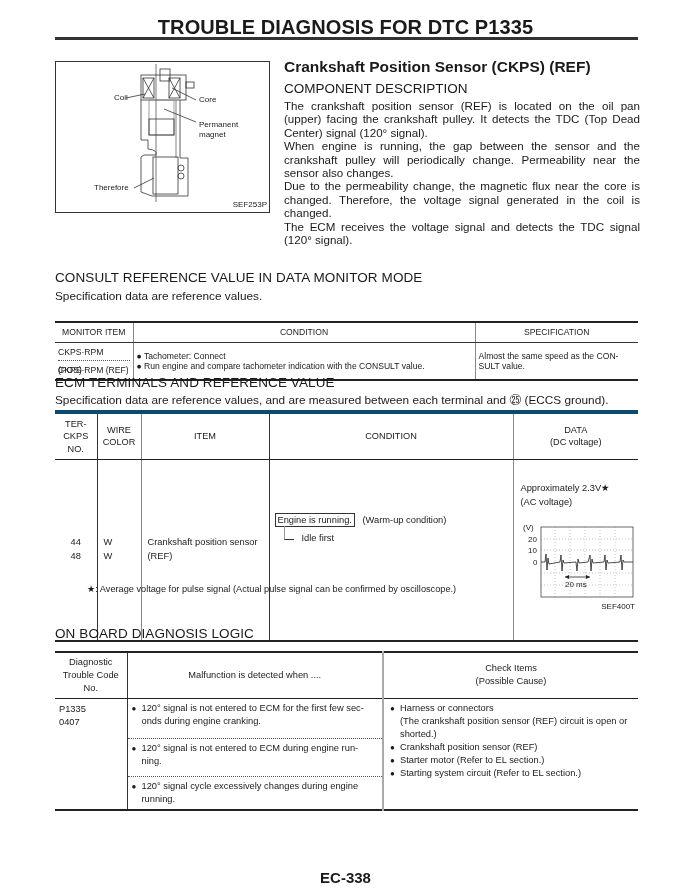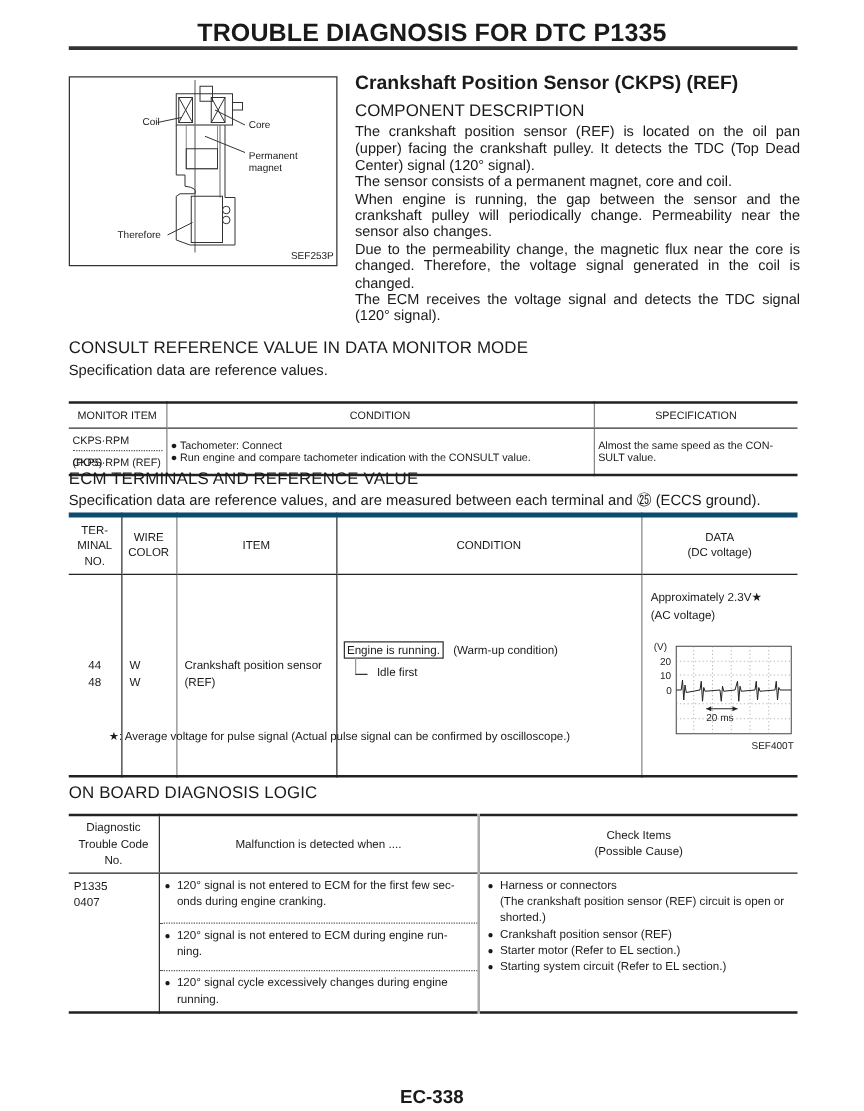--- a/index.html
+++ b/index.html
@@ -41,21 +41,21 @@
   .ecm th { height: 47px; border-bottom: 1px solid #222; text-align: center; font-size: 9.2px; line-height: 12.5px; }
   .ecm .e1 { width: 42px; }
   .ecm .e2 { width: 44px; border-left: 1px solid #333; }
   .ecm .e3 { width: 128px; border-left: 1px solid #888; }
   .ecm .e4 { width: 244px; border-left: 1px solid #333; }
   .ecm .e5 { border-left: 1px solid #888; }
   .ecm td { height: 140px; font-size: 9.3px; line-height: 13.5px; }
   .ecm td.term { text-align: center; }
   .ecm td.wire { padding-left: 6px; }
   .ecm td.item { padding-left: 6px; }
-  .cond-wrap { position: relative; height: 160px; }
+  .cond-wrap { position: relative; height: 180px; }
   .cond-box { position: absolute; left: 5px; top: 53px; border: 1px solid #333; padding: 0 2px; line-height: 12px; font-size: 9.3px; }
   .cond-extra { position: absolute; left: 93px; top: 54px; font-size: 9.3px; }
   .cond-tree { position: absolute; left: 14px; top: 66px; width: 10px; height: 14px; border-left: 1px solid #999; border-bottom: 1px solid #333; }
   .cond-idle { position: absolute; left: 32px; top: 72px; font-size: 9.3px; }
   .data-wrap { position: relative; height: 140px; }
   .data-l1 { position: absolute; left: 7px; top: 2px; font-size: 9.3px; }
   .data-l2 { position: absolute; left: 7px; top: 16px; font-size: 9.3px; }
   .scope { position: absolute; left: 6px; top: 42px; }
   .scope-code { position: absolute; right: 3px; bottom: 6px; font-size: 8px; }
 
@@ -127,21 +127,20 @@
   <span class="fig-label" style="left:143px;top:58px;">Permanent</span>
   <span class="fig-label" style="left:143px;top:68px;">magnet</span>
   <span class="fig-label" style="left:38px;top:121px;">Therefore</span>
   <span class="fig-code">SEF253P</span>
 </div>
 
 <div class="comp-title">Crankshaft Position Sensor (CKPS) (REF)</div>
 <div class="comp-sub">COMPONENT DESCRIPTION</div>
 <div class="comp-body">
   <p>The crankshaft position sensor (REF) is located on the oil pan (upper) facing the crankshaft pulley. It detects the TDC (Top Dead Center) signal (120° signal).</p>
-  <p>The sensor consists of a permanent magnet, core and coil.</p>
   <p>When engine is running, the gap between the sensor and the crankshaft pulley will periodically change. Permeability near the sensor also changes.</p>
   <p>Due to the permeability change, the magnetic flux near the core is changed. Therefore, the voltage signal generated in the coil is changed.</p>
   <p>The ECM receives the voltage signal and detects the TDC signal (120° signal).</p>
 </div>
 
 <div class="sec-head" style="top:270px;">CONSULT REFERENCE VALUE IN DATA MONITOR MODE</div>
 <div class="sec-note" style="top:289px;">Specification data are reference values.</div>
 <table class="consult">
   <tbody>
       <tr>
@@ -163,21 +162,21 @@
 </tbody>
   </table>
 
 <div class="sec-head" style="top:375px;">ECM TERMINALS AND REFERENCE VALUE</div>
 <div class="sec-note" style="top:393px;">Specification data are reference values, and are measured between each terminal and ㉕ (ECCS ground).</div>
 <table class="ecm">
   <tbody>
       <tr>
     <th class="e1">
       <span>TER-</span><br>
-      <span>MINAL</span><br>
+      <span>CKPS</span><br>
       <span>NO.</span>
     </th>
     <th class="e2">
       <span>WIRE</span><br>
       <span>COLOR</span>
     </th>
     <th class="e3">ITEM</th>
     <th class="e4">CONDITION</th>
     <th class="e5">
       <span>DATA</span><br>

